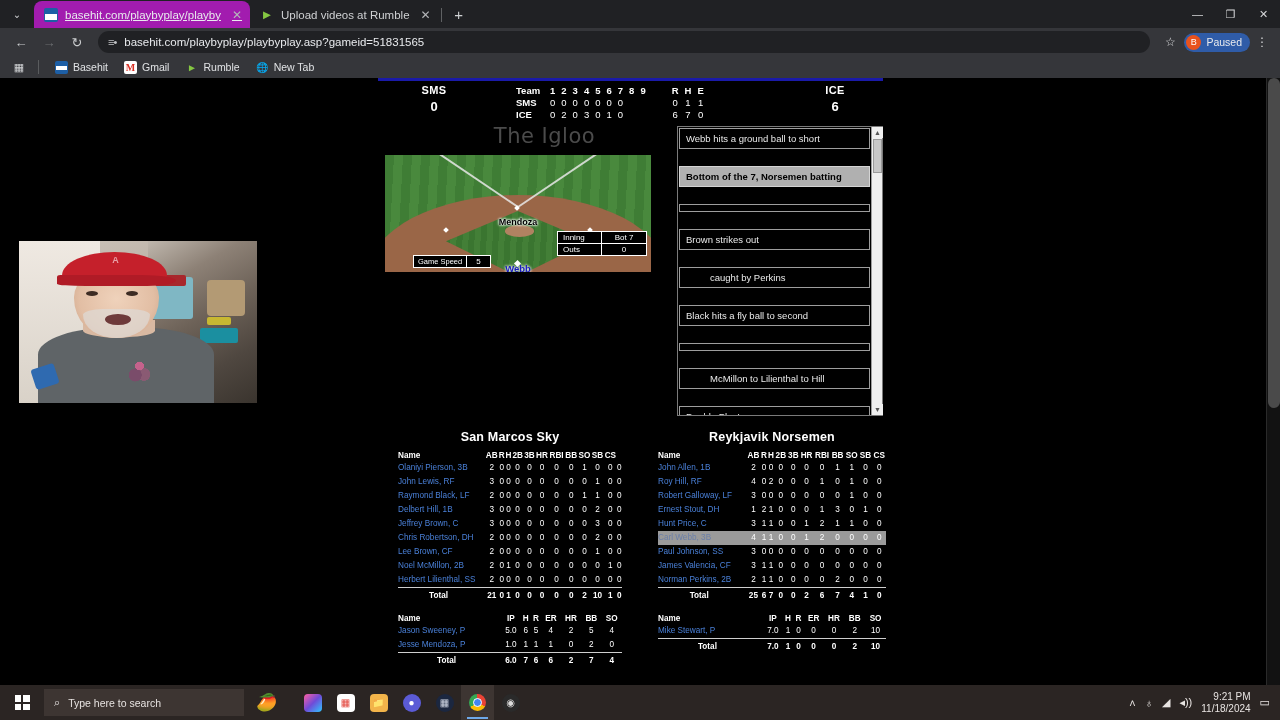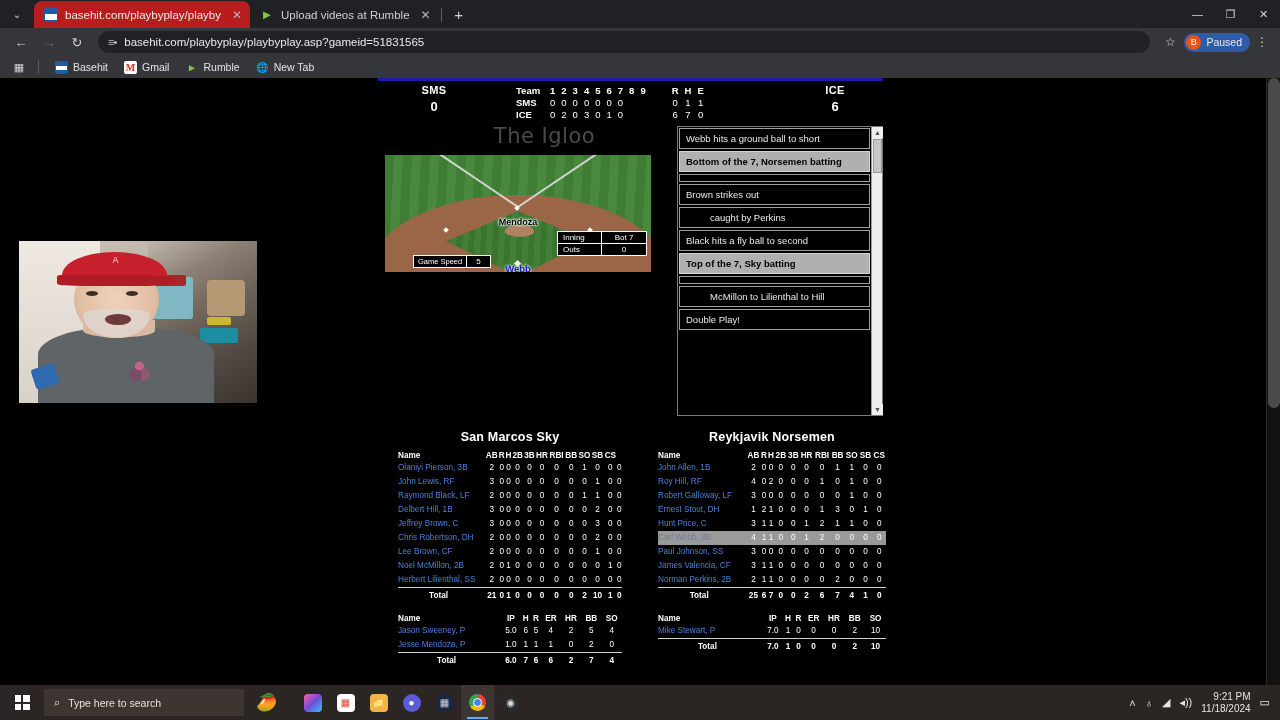--- a/index.html
+++ b/index.html
@@ -15,21 +15,21 @@
     position: absolute; top: 0; left: 0; width: 1280px; height: 28px;
     background: #202124; display: flex; align-items: flex-end;
   }
   .tabstrip-left { width: 34px; height: 28px; display: flex; align-items: center; justify-content: center; }
   .chev { color: #cfd1d3; font-size: 10px; }
   .tab {
     height: 27px; display: flex; align-items: center; gap: 7px;
     padding: 0 8px 0 10px; border-radius: 8px 8px 0 0; font-size: 11.5px;
     color: #cfd1d3; max-width: 240px; position: relative;
   }
-  .tab.active { background: #b91c1c; color: #e8eaed; }
+  .tab.active { background: #a21caf; color: #e8eaed; text-decoration: underline; }
   .tab .favicon { width: 14px; height: 14px; border-radius: 2px; flex: 0 0 14px; display:flex; align-items:center; justify-content:center; }
   .fav-basehit { background: #1d5fa6; position: relative; overflow: hidden; }
   .fav-basehit:after { content:""; position:absolute; left:1px; right:1px; top:6px; height:6px; background:#fff; }
   .fav-rumble { background: transparent; color: #85c742; font-size: 13px; line-height: 1; }
   .tab .label { white-space: nowrap; overflow: hidden; text-overflow: clip; flex: 1; }
   .tab .tabclose { font-size: 12px; color: #b5b7ba; margin-left: 4px; }
   .tab-divider { width: 1px; height: 14px; background: #5f6163; margin: 0 4px 6px 2px; }
   .newtab { width: 26px; height: 26px; display:flex; align-items:center; justify-content:center;
             color:#cfd1d3; font-size: 15px; margin-bottom: 1px; }
   .wincontrols { position: absolute; right: 0; top: 0; height: 28px; display: flex; }
@@ -132,21 +132,21 @@
   .statebox .row { display:flex; border-bottom:1px solid #fff; }
   .statebox .row:last-child { border-bottom: none; }
   .statebox .k { font-size: 8px; color:#fff; padding: 1px 5px; width: 44px; border-right: 1px solid #fff; }
   .statebox .v { font-size: 8px; color:#fff; padding: 1px 5px; width: 44px; text-align:center; }
 
   
   .pbp { position: absolute; left: 677px; top: 48px; width: 206px; height: 290px;
          background: #000; border: 1px solid #7a7a7a; display: flex; }
   .pbp-list { flex: 1; overflow: hidden; padding: 1px; }
   .pbp-row { background: #000; color: #e9e9e9; font-size: 9.5px; padding: 3px 6px;
-             border: 1px solid #9d9d9d; margin-bottom: 2px; line-height: 13px; }
+             border: 1px solid #9d9d9d; margin-bottom: 17px; line-height: 13px; }
   .pbp-row.header { background: #b0b0b0; color: #000; font-weight: bold; border-color:#d4d4d4; }
   .pbp-row.indent { padding-left: 30px; }
   .pbp-scroll { width: 11px; background: #efefef; border-left: 1px solid #9d9d9d; position: relative; }
   .pbp-scroll .arr { position:absolute; left:0; width:11px; height:11px; background:#efefef;
     font-size: 7px; color:#555; display:flex; align-items:center; justify-content:center; }
   .pbp-scroll .arr.up { top: 0; } .pbp-scroll .arr.dn { bottom: 0; }
   .pbp-scroll .thumb { position:absolute; top: 12px; left:1px; width: 9px; height: 34px; background: #c8c8c8; border: 1px solid #9a9a9a; }
 
   
   .boxcol { position: absolute; color: #fff; }
@@ -391,21 +391,20 @@
     </div>
 
     <div class="pbp">
       <div class="pbp-list">
         <div class="pbp-row">Webb hits a ground ball to short</div>
         <div class="pbp-row header">Bottom of the 7, Norsemen batting</div>
         <div class="pbp-row"></div>
         <div class="pbp-row">Brown strikes out</div>
         <div class="pbp-row indent">caught by Perkins</div>
         <div class="pbp-row">Black hits a fly ball to second</div>
-        <div class="pbp-row header">Top of the 7, Sky batting</div>
         <div class="pbp-row"></div>
         <div class="pbp-row indent">McMillon to Lilienthal to Hill</div>
         <div class="pbp-row">Double Play!</div>
       </div>
       <div class="pbp-scroll">
         <div class="arr up">▲</div>
         <div class="thumb"></div>
         <div class="arr dn">▼</div>
       </div>
     </div>

